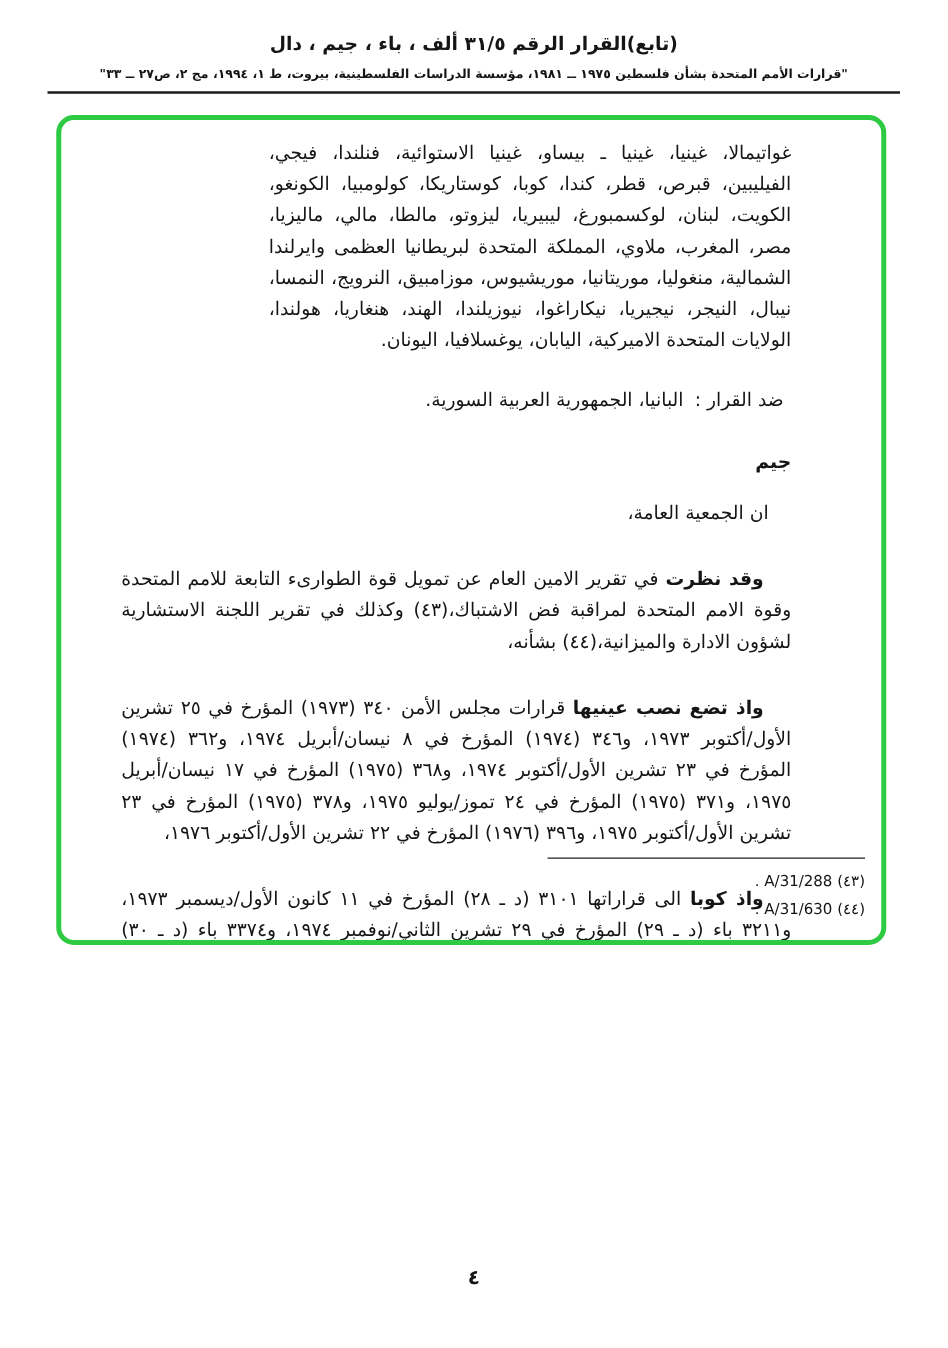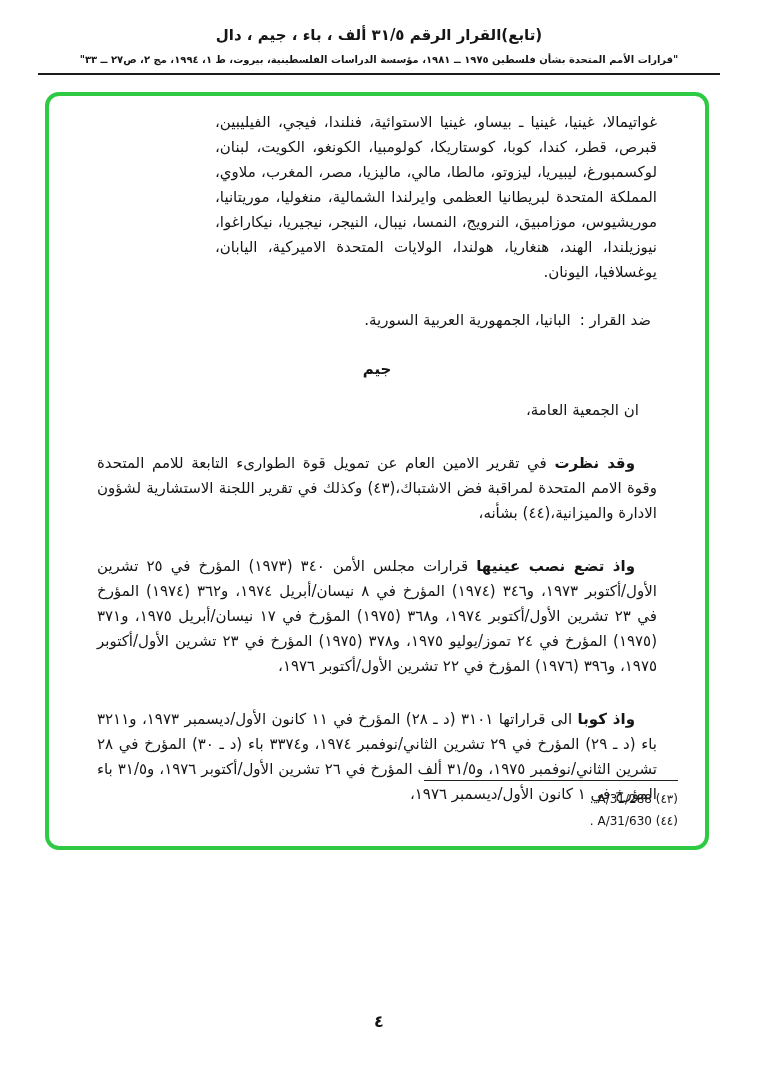--- a/index.html
+++ b/index.html
@@ -11,39 +11,39 @@
   }
   .page { position: relative; width: 758px; height: 1078px; background: #ffffff; overflow: hidden; }
 
   .doc-header { padding-top: 26px; text-align: center; direction: rtl; }
   .doc-title { font-size: 15px; font-weight: bold; letter-spacing: 0.2px; }
   .doc-source { font-size: 10px; font-weight: bold; margin-top: 10px; }
   .header-rule { border: 0; border-top: 2px solid #1b1b1b; margin: 8px 38px 0 38px; }
 
   .annotation-box {
     position: absolute; left: 45px; top: 92px;
-    width: 664px; height: 758px;
+    width: 664px; height: 664px;
     border: 4px solid #2fca43;
     border-radius: 14px;
-    padding: 14px 48px 12px 48px;
+    padding: 14px 72px 12px 48px;
     overflow: hidden;
     background: transparent;
   }
 
   .doc-body { direction: rtl; font-size: 15px; line-height: 25px; text-align: justify; }
   .country-list { margin-left: 118px; }
   .vote-line { margin-top: 23px; margin-right: 6px; text-align: right; }
   .vote-label { margin-left: 9px; }
-  .section-heading { text-align: center; font-weight: bold; font-size: 15px; margin: 24px 0 10px; }
+  .section-heading { font-weight: bold; font-size: 15px; margin: 24px 0 10px; }
   .preamble-intro { font-weight: normal; text-align: right; margin: 16px 18px 0 0; }
   .para { margin-top: 28px; text-indent: 22px; }
   .para .lead { font-weight: bold; }
 
   .footnotes {
-    position: absolute; right: 27px; bottom: 14px; width: 254px;
+    position: absolute; right: 13px; bottom: 14px; width: 254px;
     direction: rtl; font-size: 12px; line-height: 22px; text-align: right;
   }
   .footnote-rule { border: 0; border-top: 1.5px solid #222222; margin-bottom: 7px; }
   .footnote { white-space: nowrap; }
 
   .page-footer { position: absolute; left: 0; right: 0; top: 1012px; text-align: center; font-size: 16px; font-weight: bold; }
 </style>
 </head>
 <body>
 

